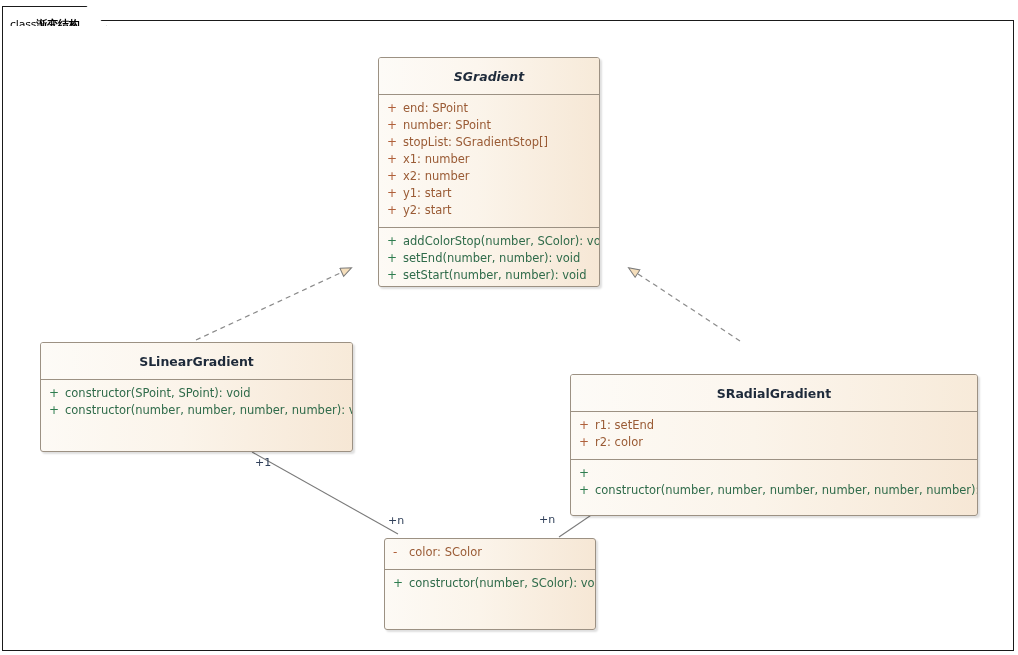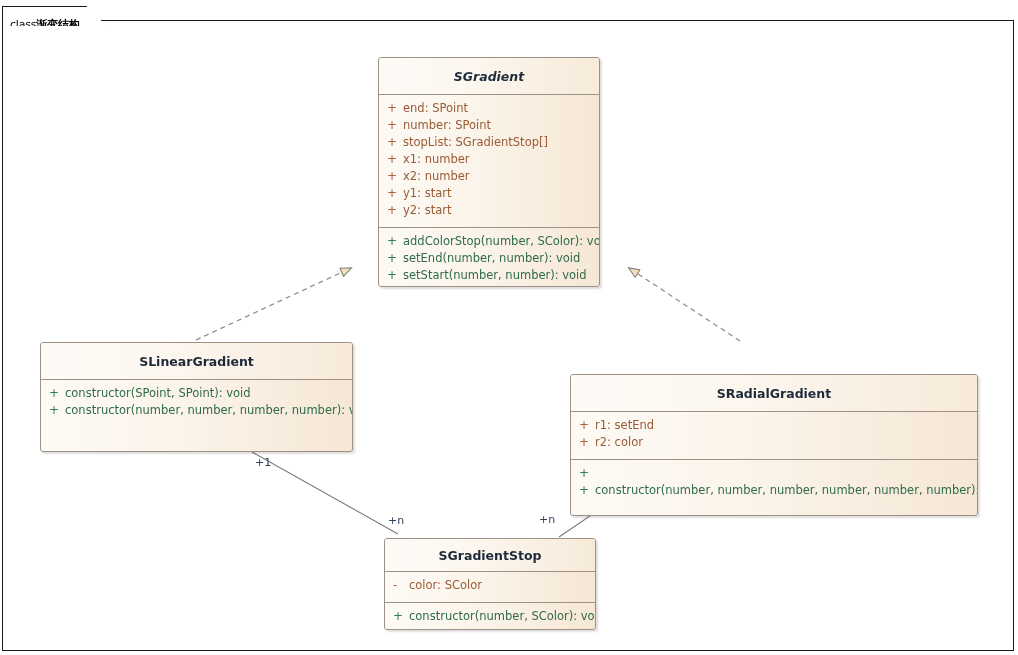--- a/index.html
+++ b/index.html
@@ -239,23 +239,20 @@
         <span class="vis meth">+</span>
       </div>
       <div class="uml-row">
         <span class="vis meth">+</span>
         <span class="member-meth">constructor(number, number, number, number, number, number): void</span>
       </div>
     </div>
   </div>
 
   <div class="uml-class" style="left:384px; top:538px; width:212px; height:92px;">
-    <div class="uml-header" style="height:32px;">
-      <span class="uml-title">SGradientStop</span>
-    </div>
     <div class="uml-compartment">
       <div class="uml-row">
         <span class="vis attr">-</span>
         <span class="member-attr">color: SColor</span>
       </div>
     </div>
     <div class="uml-compartment">
       <div class="uml-row">
         <span class="vis meth">+</span>
         <span class="member-meth">constructor(number, SColor): void</span>

